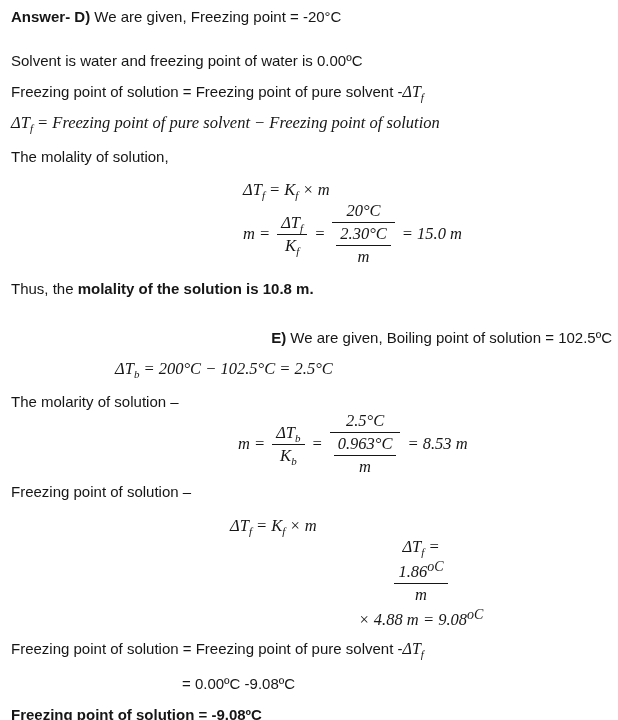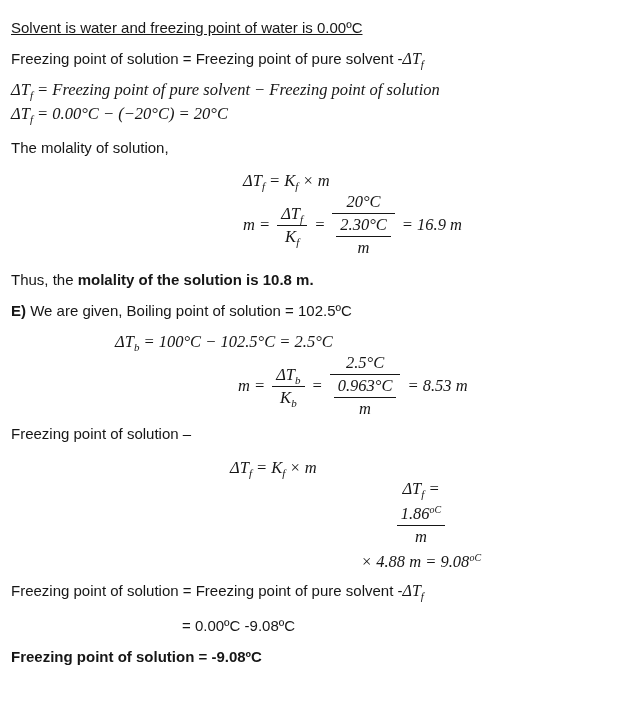--- a/index.html
+++ b/index.html
@@ -23,69 +23,69 @@
   sub.ms {
     font-family:"Liberation Serif","DejaVu Serif",serif;
     font-style:italic;
     font-size:11px;
     vertical-align:-4px;
     line-height:0;
   }
   sup.msup {
     font-family:"Liberation Serif","DejaVu Serif",serif;
     font-style:italic;
-    font-size:10px;
+    font-size:14px;
     vertical-align:6px;
     line-height:0;
   }
   .eq {
     font-family:"Liberation Serif","DejaVu Serif",serif;
     font-style:italic;
     font-size:16.5px;
     color:#161616;
   }
   .eqline { line-height:24px; }
   .eqrow { display:flex; align-items:center; gap:7px; line-height:18px; }
   .frac { display:inline-flex; flex-direction:column; text-align:center; }
   .frac .fnum { border-bottom:1.4px solid #161616; padding:0 4px 2px; line-height:18px; }
   .frac .fden { padding:2px 4px 0; line-height:18px; }
   .fden .frac { width:100%; }
   
-  #p2  { margin-top:11px;text-decoration:underline; }
+  #p2  { margin-top:24px; }
   #p3  { margin-top:11px; }
   #eqA { margin-top:9px;  }
   #p4  { margin-top:12px; }
   #eqB1{ margin-top:11px; margin-left:232px; }
   #eqB2{ margin-left:232px; }
   #p5  { margin-top:13px; }
-  #p6  { margin-top:11px; }
+  #p6  { margin-top:29px;text-align:right; }
   #eqC { margin-top:9px;  margin-left:104px; }
   #p7  { margin-top:11px; }
   #eqD1{ margin-top:11px; margin-left:227px; }
   #eqD2{ margin-left:227px; }
   #p8  { margin-top:6px; }
   #eqE1{ margin-top:12px; margin-left:219px; }
   #eqE2{ margin-left:219px;flex-direction:column; }
   #p9  { margin-top:10px; }
   #p10 { margin-top:15px; margin-left:171px; }
   #p11 { margin-top:11px; font-weight:700; }
 </style>
 </head>
 <body>
 
 <div class="doc">
 
+  <p class="para" id="p1"><b>Answer- D)</b><span> We are given, Freezing point = -20°C</span></p>
 
   <p class="para" id="p2">Solvent is water and freezing point of water is 0.00ºC</p>
 
   <p class="para" id="p3"><span>Freezing point of solution = Freezing point of pure solvent -</span><span class="mi"><span>ΔT</span><sub class="ms">f</sub></span></p>
 
   <div class="eq" id="eqA">
     <div class="eqline"><span>ΔT</span><sub class="ms">f</sub><span> = Freezing point of pure solvent − Freezing point of solution</span></div>
-    <div class="eqline"><span>ΔT</span><sub class="ms">f</sub><span> = 0.00°C − (−20°C) = 20°C</span></div>
   </div>
 
   <p class="para" id="p4">The molality of solution,</p>
 
   <div class="eq eqline" id="eqB1"><span>ΔT</span><sub class="ms">f</sub><span> = K</span><sub class="ms">f</sub><span> × m</span></div>
 
   <div class="eq eqrow" id="eqB2">
     <span>m =</span>
     <span class="frac">
       <span class="fnum"><span>ΔT</span><sub class="ms">f</sub></span>
@@ -94,31 +94,32 @@
     <span>=</span>
     <span class="frac">
       <span class="fnum">20°C</span>
       <span class="fden">
         <span class="frac">
           <span class="fnum">2.30°C</span>
           <span class="fden">m</span>
         </span>
       </span>
     </span>
-    <span>= 16.9 m</span>
+    <span>= 15.0 m</span>
   </div>
 
   <p class="para" id="p5"><span>Thus, the </span><b>molality of the solution is 10.8 m.</b></p>
 
   <p class="para" id="p6"><b>E)</b><span> We are given, Boiling point of solution = 102.5ºC</span></p>
 
   <div class="eq" id="eqC">
-    <div class="eqline"><span>ΔT</span><sub class="ms">b</sub><span> = 100°C − 102.5°C = 2.5°C</span></div>
+    <div class="eqline"><span>ΔT</span><sub class="ms">b</sub><span> = 200°C − 102.5°C = 2.5°C</span></div>
   </div>
 
+  <p class="para" id="p7">The molarity of solution –</p>
 
 
   <div class="eq eqrow" id="eqD2">
     <span>m =</span>
     <span class="frac">
       <span class="fnum"><span>ΔT</span><sub class="ms">b</sub></span>
       <span class="fden"><span>K</span><sub class="ms">b</sub></span>
     </span>
     <span>=</span>
     <span class="frac">

